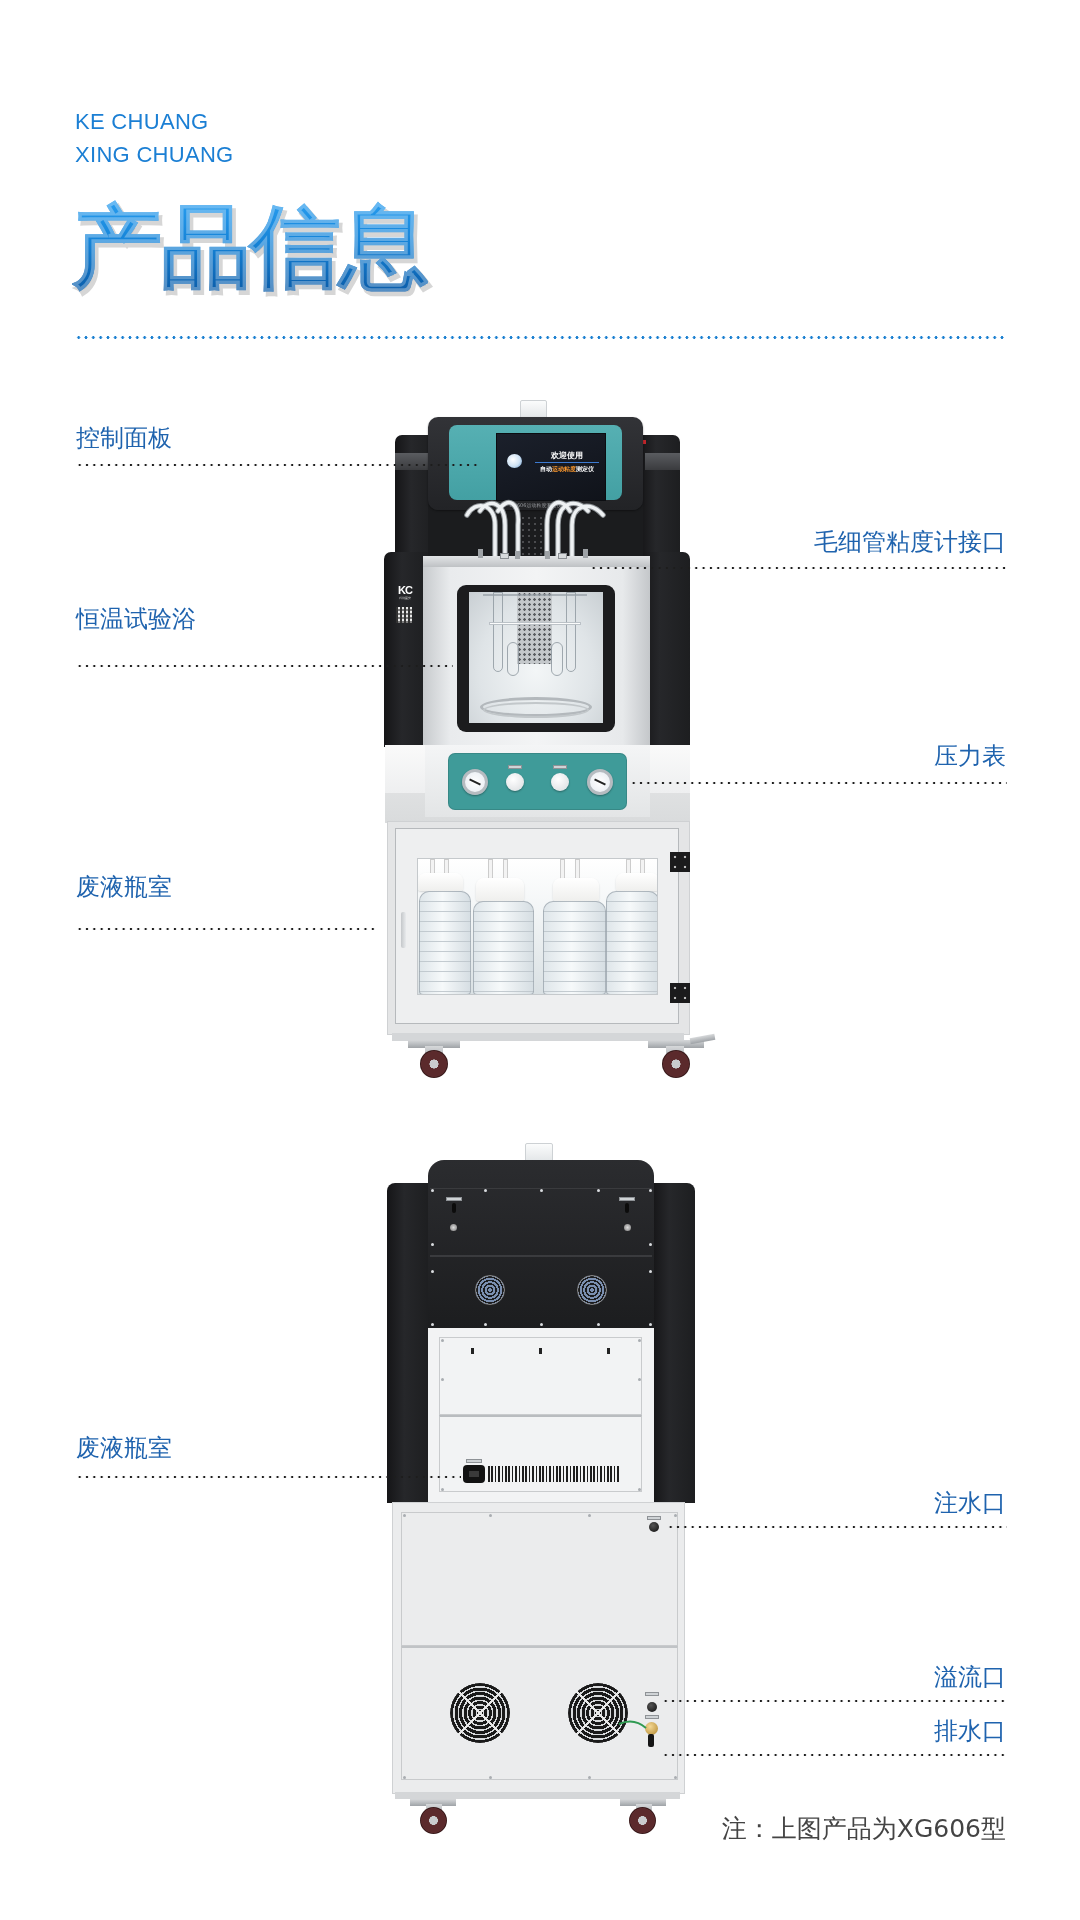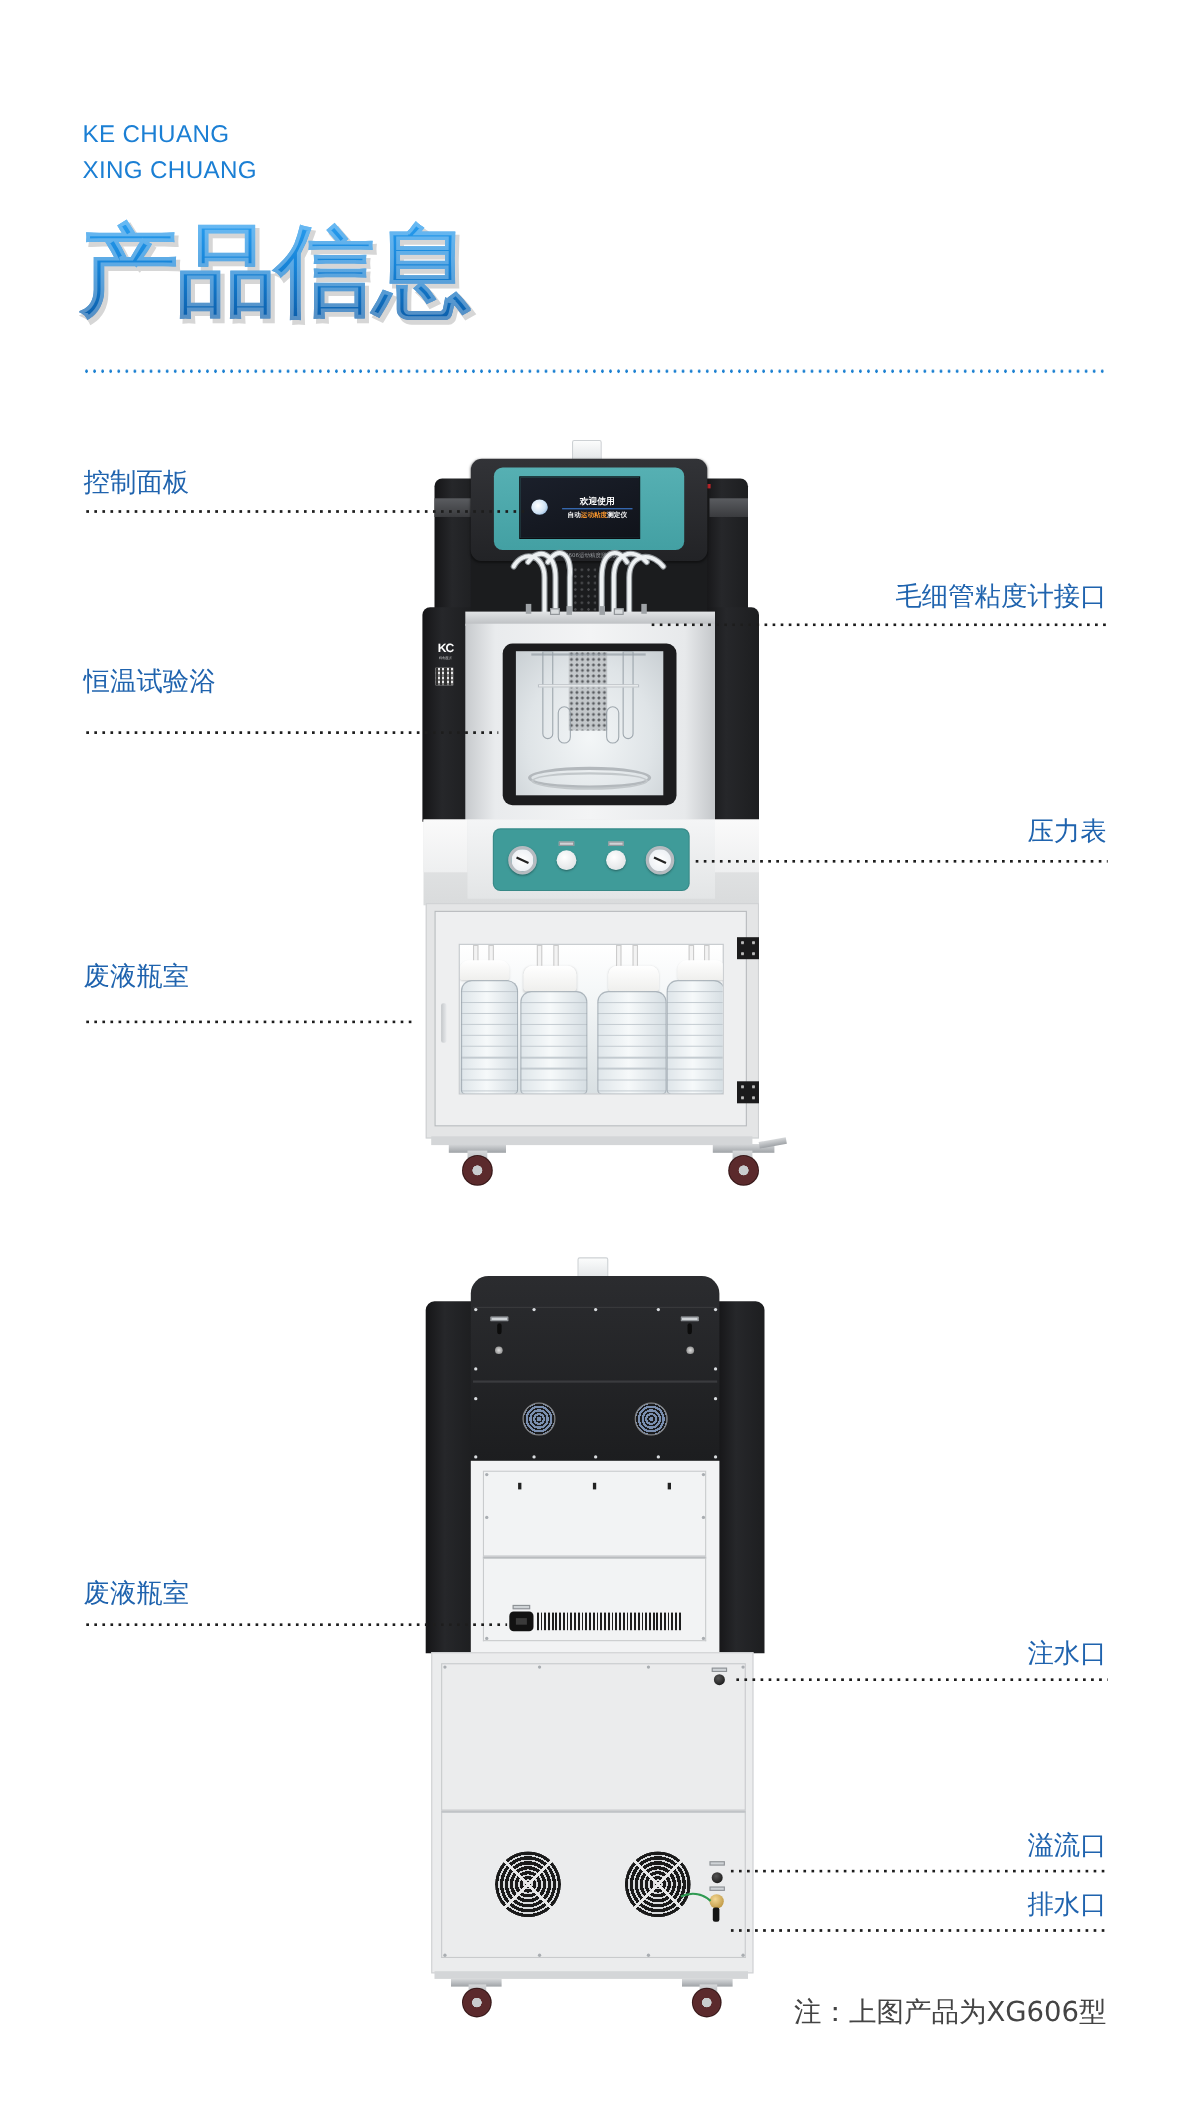--- a/index.html
+++ b/index.html
@@ -59,21 +59,21 @@
   <div class="p dark" style="left:640px;top:435px;width:40px;height:125px;border-radius:0 7px 0 0;"></div>
   <div class="p" style="left:645px;top:453px;width:35px;height:17px;background:linear-gradient(180deg,#5a5c60,#3a3b3e);"></div>
   <div class="p" style="left:643px;top:440px;width:3px;height:4px;background:#c0262b;"></div>
   <div class="p dark" style="left:640px;top:552px;width:50px;height:195px;border-radius:0 7px 0 0;"></div>
 
   <div class="p" style="left:428px;top:500px;width:215px;height:70px;background:#1b1c1e;"></div>
   <div class="p" style="left:520px;top:515px;width:22px;height:48px;background-image:radial-gradient(circle,#4a4b4e 1px,transparent 1.3px);background-size:6px 6px;"></div>
 
   <div class="p" style="left:428px;top:417px;width:215px;height:93px;background:linear-gradient(180deg,#323337,#222326);border-radius:10px;box-shadow:0 1px 2px rgba(0,0,0,0.4);"></div>
   <div class="p" style="left:449px;top:425px;width:173px;height:75px;background:linear-gradient(180deg,#56b0b3,#43a0a3);border-radius:8px;"></div>
-  <div class="p" style="left:472px;top:433px;width:110px;height:57px;background:linear-gradient(160deg,#1b202b,#10131a);border:1px solid #0b0d11;">
+  <div class="p" style="left:496px;top:433px;width:110px;height:68px;background:linear-gradient(160deg,#1b202b,#10131a);border:1px solid #0b0d11;">
     <div class="p" style="left:10px;top:20px;width:15px;height:14px;border-radius:50%;background:radial-gradient(circle at 40% 40%,#ffffff,#cfe2f4 55%,#5a8fc4);"></div>
     <div class="p" style="left:40px;top:17px;width:60px;text-align:center;color:#ffffff;font-size:8px;line-height:9px;font-weight:bold;white-space:nowrap;">欢迎使用</div>
     <div class="p" style="left:38px;top:28px;width:64px;height:1px;background:#3d7ad0;"></div>
     <div class="p" style="left:34px;top:31px;width:72px;text-align:center;font-size:6px;line-height:7px;font-weight:bold;white-space:nowrap;color:#ffffff;">
       <span>自动</span><span style="color:#ff9a2e;">运动粘度</span><span>测定仪</span>
     </div>
   </div>
   <div class="p" style="left:428px;top:502px;width:215px;text-align:center;font-size:5px;line-height:6px;color:#9a9da1;white-space:nowrap;">XG606运动粘度测定仪</div>
 
   <svg class="p" style="left:450px;top:495px;" width="170" height="80" viewBox="0 0 170 80">

